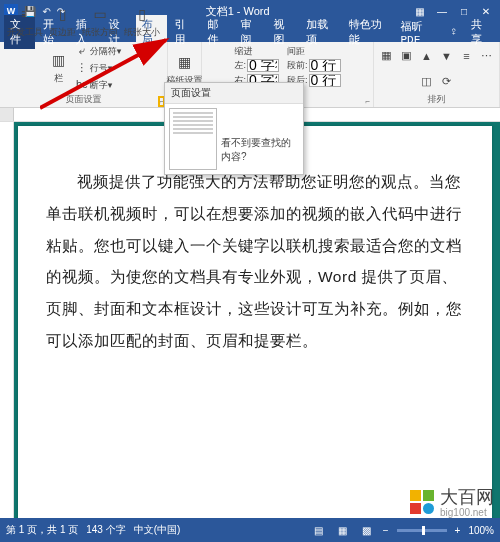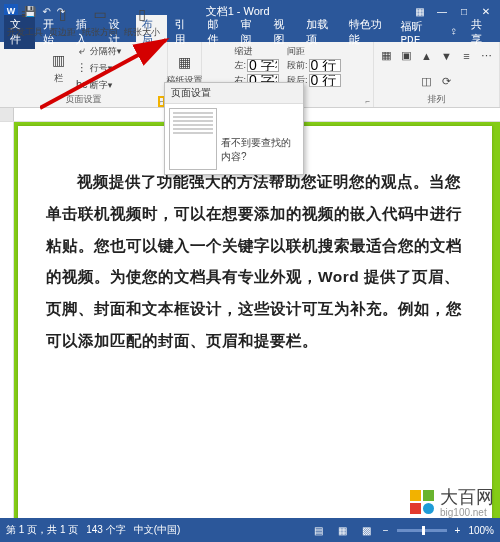--- a/index.html
+++ b/index.html
@@ -22,21 +22,21 @@
   .ribbon-group .glabel { font-size: 9px; color:#666; padding: 1px 0; display:flex; align-items:center; gap:3px; width:100%; justify-content:center; position:relative;}
   .ribbon-group .launcher { position:absolute; right:0; bottom:1px; font-size:8px; color:#888; cursor:pointer;}
   .big-btn { display:flex; flex-direction:column; align-items:center; font-size:9px; gap:1px; padding:1px 2px; cursor:pointer;}
   .ico { width:16px; height:16px; display:inline-flex; align-items:center; justify-content:center; font-size:11px; }
   .ico-lg { width:22px; height:22px; font-size:14px;}
   .mini { font-size:9px; white-space:nowrap;}
   .spin { display:flex; align-items:center; gap:1px; font-size:9px; margin:1px 0;}
   .spin input { width:32px; height:13px; font-size:14px; border:1px solid #ababab; padding:0 1px;}
   .rulerbar { background:#fff; height:14px; border-bottom:1px solid #ddd; display:flex;}
   .rulerbar .graynav { width:14px; background:#e7e7e7; border-right:1px solid #ccc;}
-  .doc-area { position:relative; background:#84cc16; height: calc(542px - 22px - 20px - 66px - 14px - 20px); display:flex;font-weight:bold;}
+  .doc-area { position:relative; background:#0f766e; height: calc(542px - 22px - 20px - 66px - 14px - 20px); display:flex;}
   .vruler { width:14px; background:#fff; border-right:1px solid #ddd;}
   .page { background:#fff; margin: 4px 8px 0 4px; flex:1; padding: 40px 28px 10px 28px; font-size: 15.5px; line-height: 2.05; color:#222; letter-spacing:.5px; overflow:hidden; box-shadow:0 0 3px rgba(0,0,0,.2);}
   .page p { text-indent: 2em; }
   .status-bar { position:absolute; bottom:0; left:0; right:0; height:20px; background:#2b579a; color:#fff; display:flex; align-items:center; font-size:10px; padding:12px 6px; gap:8px;}
   .status-bar .spacer { flex:1; }
   .status-bar .view-btn { width:16px; text-align:center; cursor:pointer;}
   .arrow-anno { position:absolute; top:36px; left:40px; pointer-events:none; z-index:5;}
   .popup { position:absolute; top:82px; left:164px; width:140px; background:#fff; border:1px solid #c0c0c0; box-shadow:2px 2px 5px rgba(0,0,0,.25); font-size:10px; z-index:4;}
   .popup .pop-title { background:#f1f1f1; padding:3px 6px; border-bottom:1px solid #ddd; font-size:10px; color:#333;}
   .popup .pop-body { display:flex; padding:4px;align-items:flex-end;}

